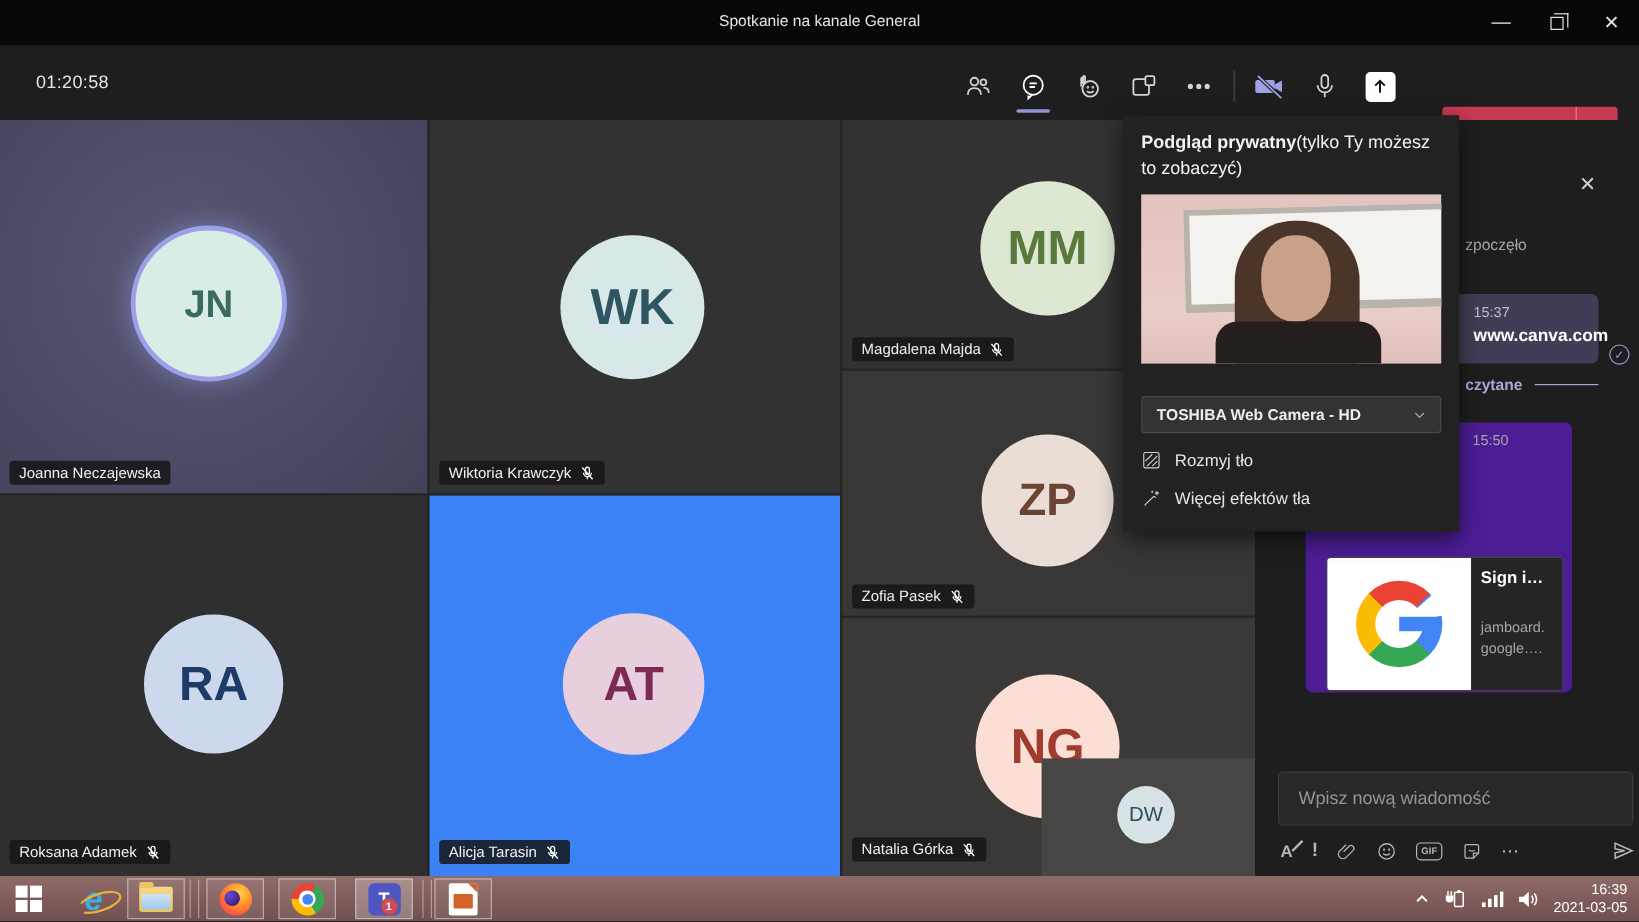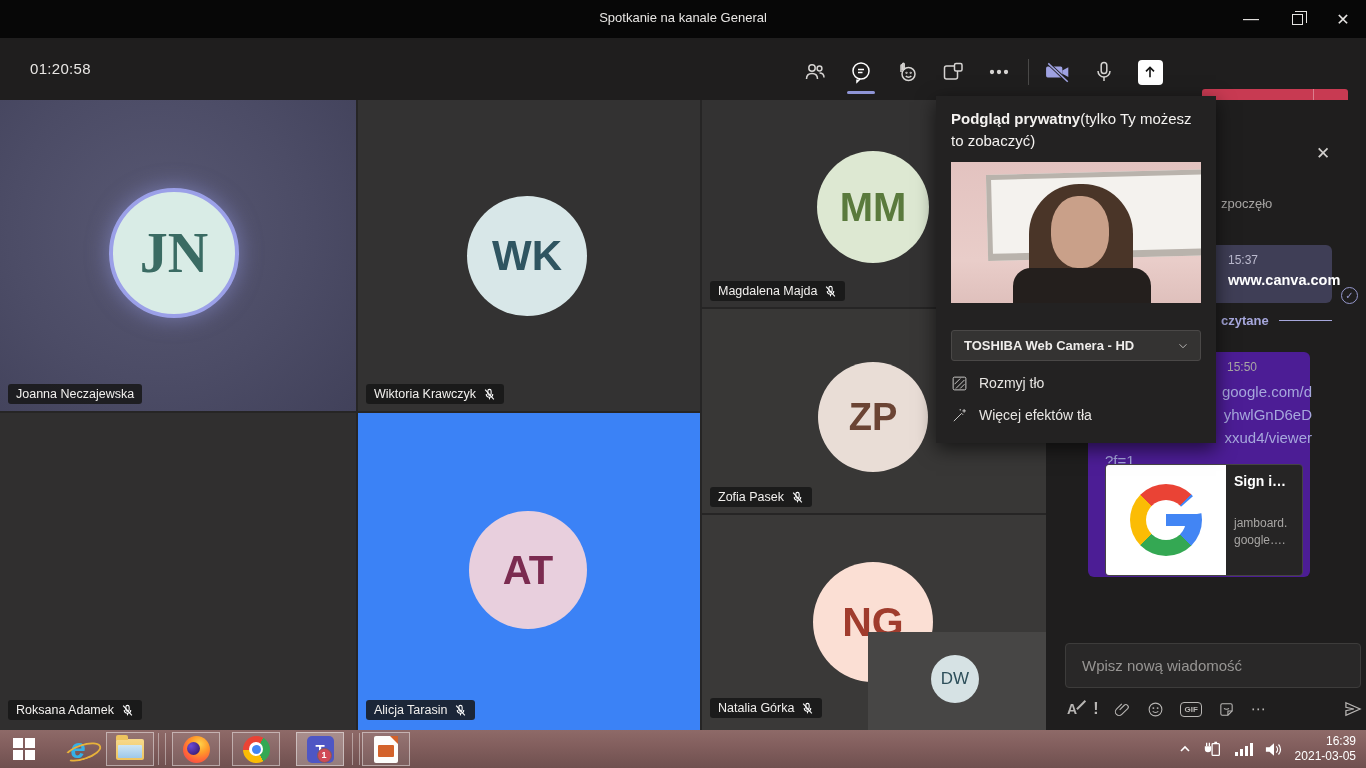--- a/index.html
+++ b/index.html
@@ -51,22 +51,22 @@
   .namechip svg { flex:none; }
   #tile-jn { left:0; top:0; width:356px; height:311px;
     background:radial-gradient(circle at 44% 42%, #585873 0%, #4c4c66 55%, #41415a 100%); }
   #tile-wk { left:358px; top:0; width:342px; height:311px; background:#333232; }
   #tile-ra { left:0; top:313px; width:356px; height:317px; background:#302f2f; }
   #tile-at { left:358px; top:313px; width:342px; height:317px; background:#3b82f6; }
   #tile-mm { left:702px; top:0; width:344px; height:207px; background:#333232; }
   #tile-zp { left:702px; top:209px; width:344px; height:204px; background:#383736; }
   #tile-ng { left:702px; top:415px; width:344px; height:215px; background:#3a3938; }
   #tile-dw { left:868px; top:532px; width:178px; height:98px; background:#474645; z-index:3; }
-  #av-jn { left:109px; top:88px; width:130px; height:130px; font-size:56px;
-    border:4px solid #9ba0e8; box-shadow:0 0 22px rgba(150,155,230,.55);font-family:Liberation Serif, serif; }
+  #av-jn { left:109px; top:88px; width:130px; height:130px; font-size:32px;
+    border:4px solid #9ba0e8; box-shadow:0 0 22px rgba(150,155,230,.55); }
   #av-wk { left:109px; top:96px; width:120px; height:120px; font-size:42px; }
   #av-mm { left:115px; top:51px; width:112px; height:112px; font-size:40px; }
   #av-zp { left:116px; top:53px; width:110px; height:110px; font-size:38px; }
   #av-ra { left:120px; top:99px; width:116px; height:116px; font-size:40px; }
   #av-at { left:111px; top:98px; width:118px; height:118px; font-size:40px; }
   #av-ng { left:111px; top:47px; width:120px; height:120px; font-size:41px; }
   #av-dw { left:63px; top:23px; width:48px; height:48px; font-size:17px; font-weight:normal; }
 
   
   #chat { position:absolute; left:1046px; top:100px; width:320px; height:630px; background:#1f1e1e; }
@@ -315,20 +315,23 @@
             <g stroke="#fff" stroke-width="2" fill="none">
               <rect x="9" y="2.5" width="6" height="11" rx="3"></rect>
               <path d="M6,11 a6,6 0 0 0 12,0"></path>
               <line x1="12" y1="17" x2="12" y2="21"></line>
               <line x1="4" y1="3" x2="20" y2="21"></line>
             </g>
           </svg>
       </div>
     </div>
     <div class="tile" id="tile-ra">
+      <div class="avatar" id="av-ra" style="background: rgb(204, 217, 236); color: rgb(30, 58, 102);">
+          <span>RA</span>
+        </div>
       <div class="namechip" style="bottom:10px">
         <span>Roksana Adamek</span>
         <svg width="13" height="13" viewBox="0 0 24 24">
             <g stroke="#fff" stroke-width="2" fill="none">
               <rect x="9" y="2.5" width="6" height="11" rx="3"></rect>
               <path d="M6,11 a6,6 0 0 0 12,0"></path>
               <line x1="12" y1="17" x2="12" y2="21"></line>
               <line x1="4" y1="3" x2="20" y2="21"></line>
             </g>
           </svg>
@@ -415,26 +418,20 @@
     </div>
     <div id="seen">✓</div>
 
     <div id="read-row">
       <span class="lbl">czytane</span>
       <span class="line"></span>
     </div>
 
     <div id="bubble-recv">
       <div class="time">15:50</div>
-      <div id="recv-links">
-        <span class="ln ln-r">google.com/d</span>
-        <span class="ln ln-r">yhwlGnD6eD</span>
-        <span class="ln ln-r">xxud4/viewer</span>
-        <span class="ln">?f=1</span>
-      </div>
       <div id="link-card">
         <div id="card-logo">
           <div class="glogo">
               <u></u>
               <i></i>
               <b></b>
             </div>
         </div>
         <div id="card-info">
           <div class="t">Sign i…</div>

